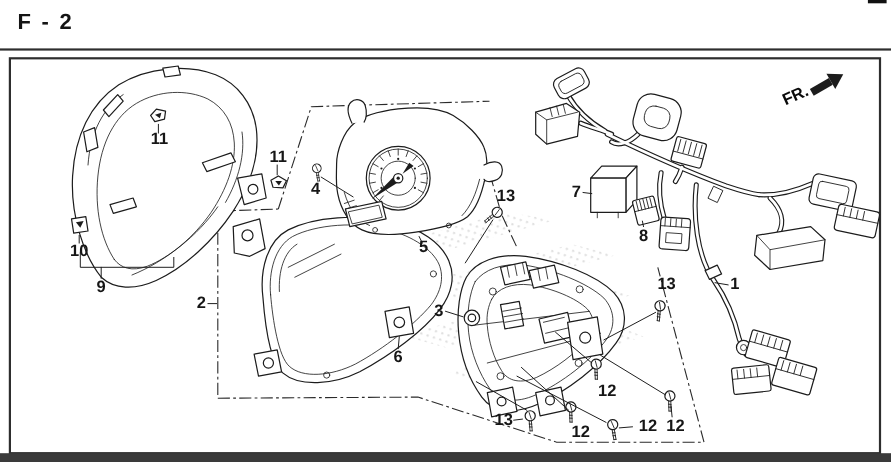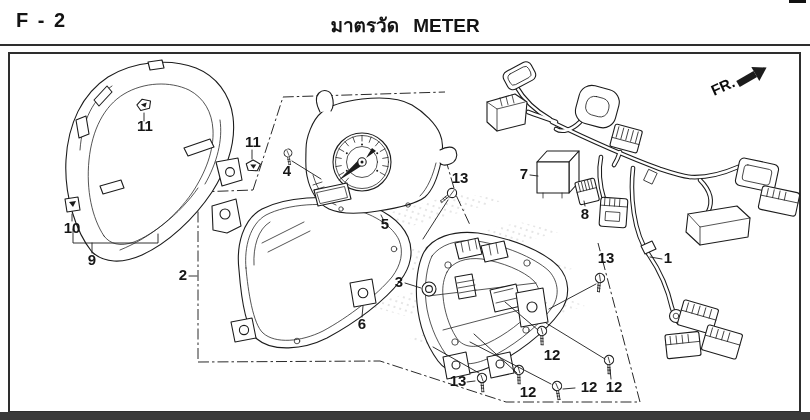--- a/index.html
+++ b/index.html
@@ -27,23 +27,20 @@
   .dash{stroke:#2a2a2a;stroke-width:1;fill:none;stroke-dasharray:11 3 2.5 3;}
   .leader{stroke:var(--line);stroke-width:.9;fill:none;stroke-linecap:round;}
   .wm{fill:url(#wmdots);opacity:.6;stroke:none;}
 </style>
 </head>
 <body>
 
 <div id="page">
   <div id="hdr">
     <div id="page-code">F - 2</div>
-    <div id="title">
-      <span>มาตรวัด</span><span>METER</span>
-    </div>
   </div>
   <div id="hdr-rule"></div>
   <div id="corner-mark"></div>
   <div id="diagram-box"></div>
   <div id="bottom-bar"></div>
 
   <svg width="810" height="420" style="position:absolute;left:0;top:0">
     <defs>
       <pattern id="wmdots" width="6" height="6" patternUnits="userSpaceOnUse" patternTransform="rotate(18)">
         <circle cx="2" cy="2" r="1.05" fill="var(--watermark)"></circle>

